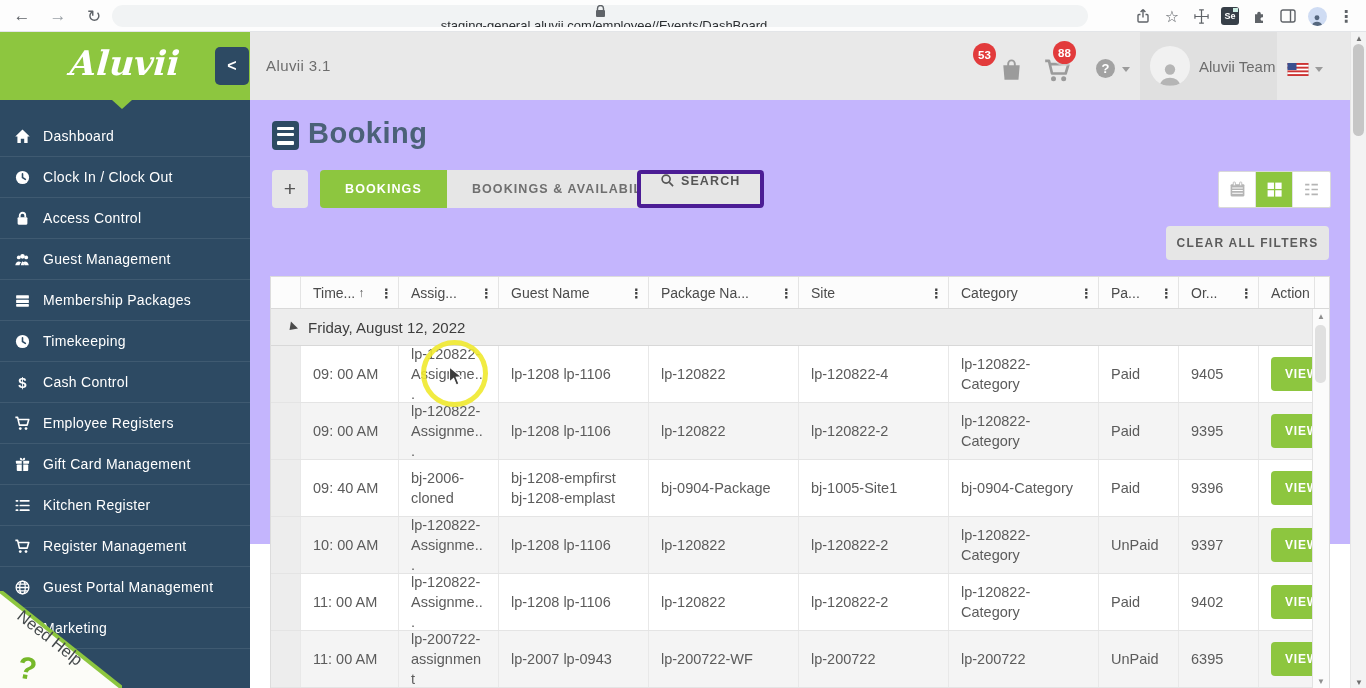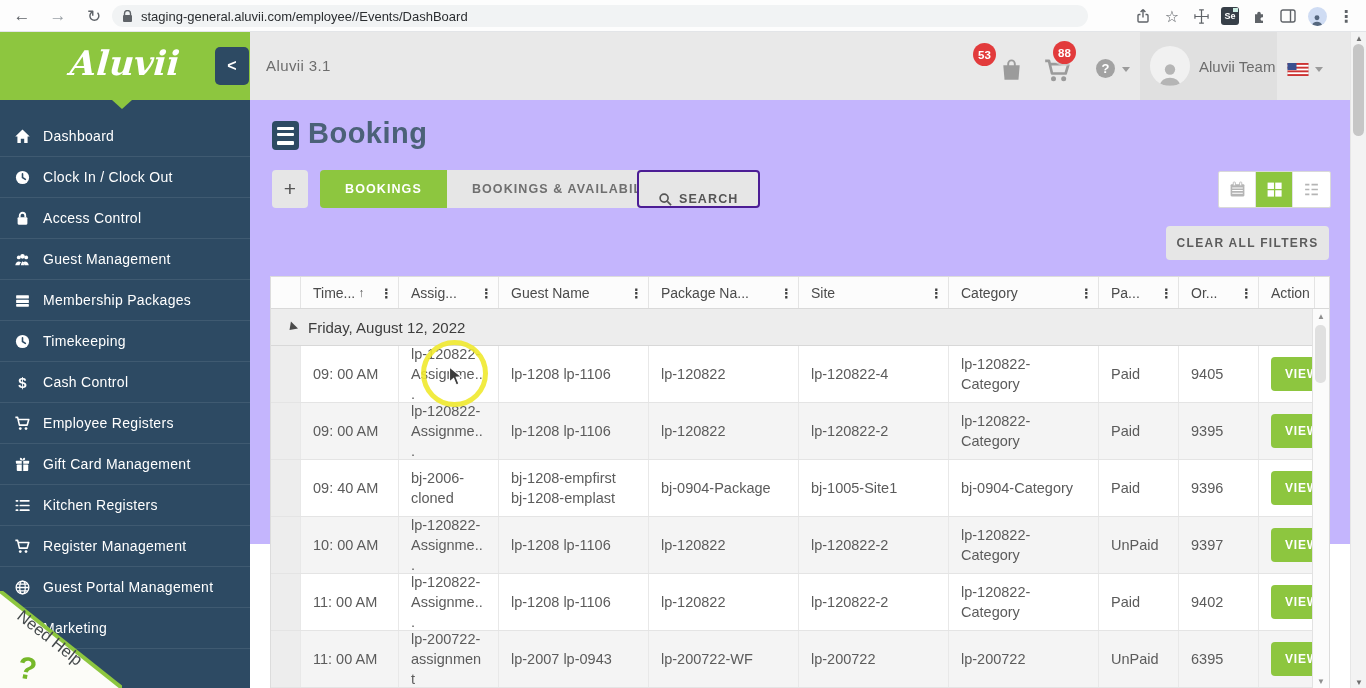--- a/index.html
+++ b/index.html
@@ -4,21 +4,21 @@
 <style>
   * { margin:0; padding:0; box-sizing:border-box; }
   :root { --green:#8dc63f; --navy:#2d4a63; --badge:#e23b3c; }
   body { width:1366px; height:688px; overflow:hidden; font-family:"Liberation Sans","DejaVu Sans",sans-serif; }
   #app { position:relative; width:1366px; height:688px; background:#fff; overflow:hidden; }
 
   
   .chrome { position:absolute; left:0; top:0; width:1366px; height:32px; background:#fdfdfd; border-bottom:1px solid #e3e5e8; z-index:20; }
   .chrome .navg { position:absolute; top:0; height:32px; width:32px; display:flex; align-items:center; justify-content:center; color:#5f6368; font-size:17px; cursor:pointer; }
   .chrome .fwd { color:#9aa0a6; }
-  .omnibox { position:absolute; left:112px; top:5px; width:976px; height:22px; border-radius:11px; background:#f1f3f4; display:flex; align-items:center; padding:0 10px; cursor:text; }
+  .omnibox { position:absolute; left:112px; top:5px; width:976px; height:22px; border-radius:11px; background:#f1f3f4; display:flex; align-items:center; padding:0 10px; cursor:text;flex-direction:column; }
   .omnibox .url { color:#2b2e31; font-size:13px; margin-left:8px; white-space:nowrap; overflow:hidden; }
   .ext-cluster { position:absolute; right:10px; top:0; height:32px; display:flex; align-items:center; gap:9px; }
   .ext-cluster .xic { width:20px; height:20px; display:flex; align-items:center; justify-content:center; color:#5f6368; cursor:pointer; }
   .se-badge { width:18px; height:18px; background:#373f48; border-radius:3px; color:#fff; font-size:9px; font-weight:bold; display:flex; align-items:center; justify-content:center; position:relative; }
   .se-badge i { position:absolute; right:1px; top:1px; width:5px; height:4px; background:#cdeee4; }
   .chrome-avatar { width:19px; height:19px; border-radius:50%; background:#cfdcf3; display:flex; align-items:flex-end; justify-content:center; overflow:hidden; }
 
   
   .page-scroll { position:absolute; right:0; top:32px; width:16px; height:656px; background:#f3f3f3; border-left:1px solid #e6e6e6; z-index:30; }
   .page-scroll .arr { width:16px; height:12px; display:flex; align-items:center; justify-content:center; font-size:8px; color:#6f6f6f; }
@@ -52,21 +52,21 @@
   
   .main { position:absolute; left:250px; top:100px; width:1100px; height:444px; background:#c4b5fd; }
   .book-icon { position:absolute; left:22px; top:21px; width:27px; height:29px; background:var(--navy); border-radius:4px; }
   .book-icon i { position:absolute; left:5px; right:5px; height:3px; background:#fff; border-radius:1px; }
   .page-title { position:absolute; left:58px; top:17px; font-size:29px; color:#4b6178; letter-spacing:.5px; }
   .btn { background:#e6e6e6; border:none; border-radius:4px; color:#666; font-family:inherit; cursor:pointer; }
   .plus-btn { position:absolute; left:22px; top:70px; width:36px; height:38px; font-size:21px; color:#555; }
   .tab-group { position:absolute; left:70px; top:70px; height:38px; display:flex; border-radius:4px; overflow:hidden; }
   .tab { height:38px; display:flex; align-items:center; padding:16px 25px; font-size:12.5px; font-weight:bold; letter-spacing:1.1px; color:#6f6f6f; background:#e6e6e6; cursor:pointer; }
   .tab.active { background:var(--green); color:#fff; }
-  .search-btn { position:absolute; left:387px; top:70px; height:38px; padding:0 20px; font-size:12.5px; font-weight:bold; letter-spacing:1.1px; color:#555; display:flex; align-items:flex-end; gap:7px; border:2px solid #4c1d95; }
+  .search-btn { position:absolute; left:387px; top:70px; height:38px; padding:0 20px; font-size:12.5px; font-weight:bold; letter-spacing:1.1px; color:#555; display:flex; align-items:flex-start; gap:7px; border:4px solid #4c1d95; }
   .view-toggles { position:absolute; left:968px; top:71px; height:37px; display:flex; border:1px solid #d9d9d9; border-radius:2px; background:#fff; }
   .vt { width:37px; height:35px; display:flex; align-items:center; justify-content:center; color:#b5b5b5; cursor:pointer; border-right:1px solid #e2e2e2; }
   .vt:last-child { border-right:none; }
   .vt.active { background:var(--green); color:#fff; }
   .clear-btn { position:absolute; left:916px; top:126px; width:163px; height:34px; font-size:12px; font-weight:bold; letter-spacing:1.3px; color:#5c5c5c; }
 
   
   .grid { position:absolute; left:20px; top:176px; width:1060px; height:412px; border:1px solid #dcdcdc; border-bottom:none; background:#fff; overflow:hidden; }
   .g-header { display:flex; height:32px; background:#fcfcfc; border-bottom:1px solid #d9d9d9; }
   .th { position:relative; display:flex; align-items:center; padding-left:12px; font-size:14px; color:#4b4b4b; border-right:1px solid #e4e4e4; overflow:hidden; white-space:nowrap; cursor:pointer; }
@@ -292,21 +292,21 @@
             </svg>
           </span>
           <span class="nav-label">Gift Card Management</span>
         </div>
         <div class="nav-item">
           <span class="nav-icon">
             <svg viewBox="0 0 16 16" stroke="currentColor" stroke-width="1.6" stroke-linecap="round">
               <path d="M2.2 3.6h1.2M6 3.6h8M2.2 8h1.2M6 8h8M2.2 12.4h1.2M6 12.4h8"></path>
             </svg>
           </span>
-          <span class="nav-label">Kitchen Registers</span>
+          <span class="nav-label">Kitchen Register</span>
         </div>
         <div class="nav-item">
           <span class="nav-icon">
             <svg viewBox="0 0 16 16">
               <path d="M1.3 2.2h2.1l1.7 7.3h7.3l1.5-5.2H4.2" fill="none" stroke="currentColor" stroke-width="1.5" stroke-linejoin="round"></path>
               <circle cx="5.9" cy="12.8" r="1.3" fill="currentColor"></circle>
               <circle cx="11.3" cy="12.8" r="1.3" fill="currentColor"></circle>
             </svg>
           </span>
           <span class="nav-label">Register Management</span>

